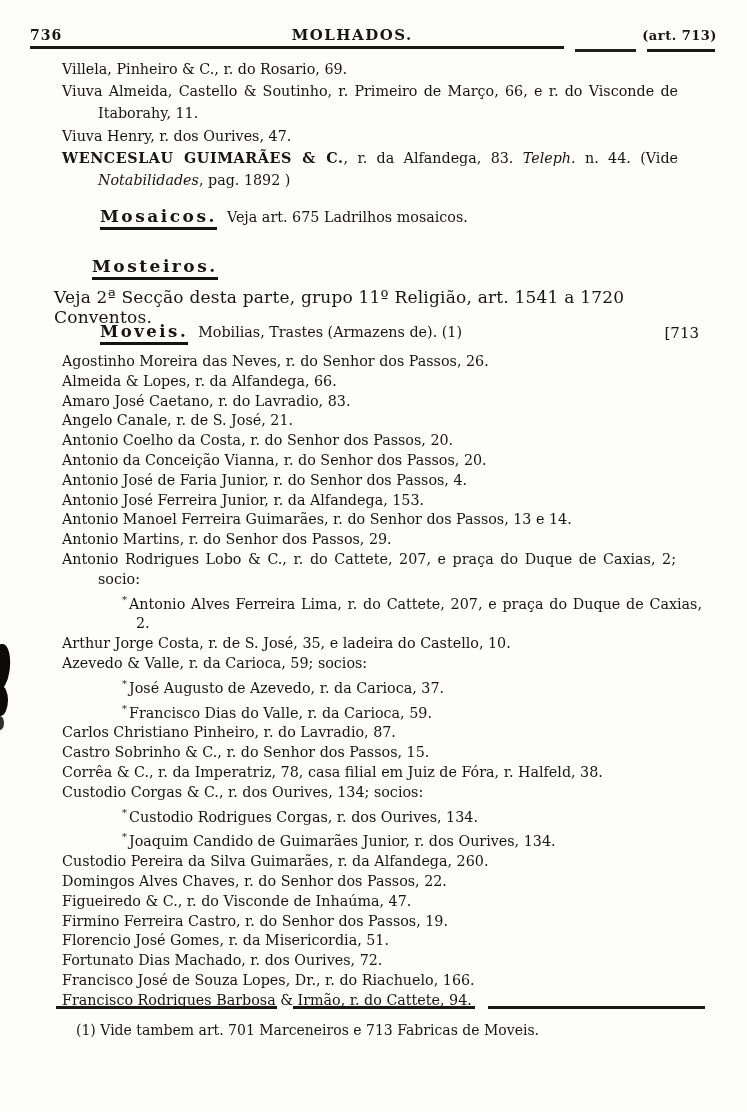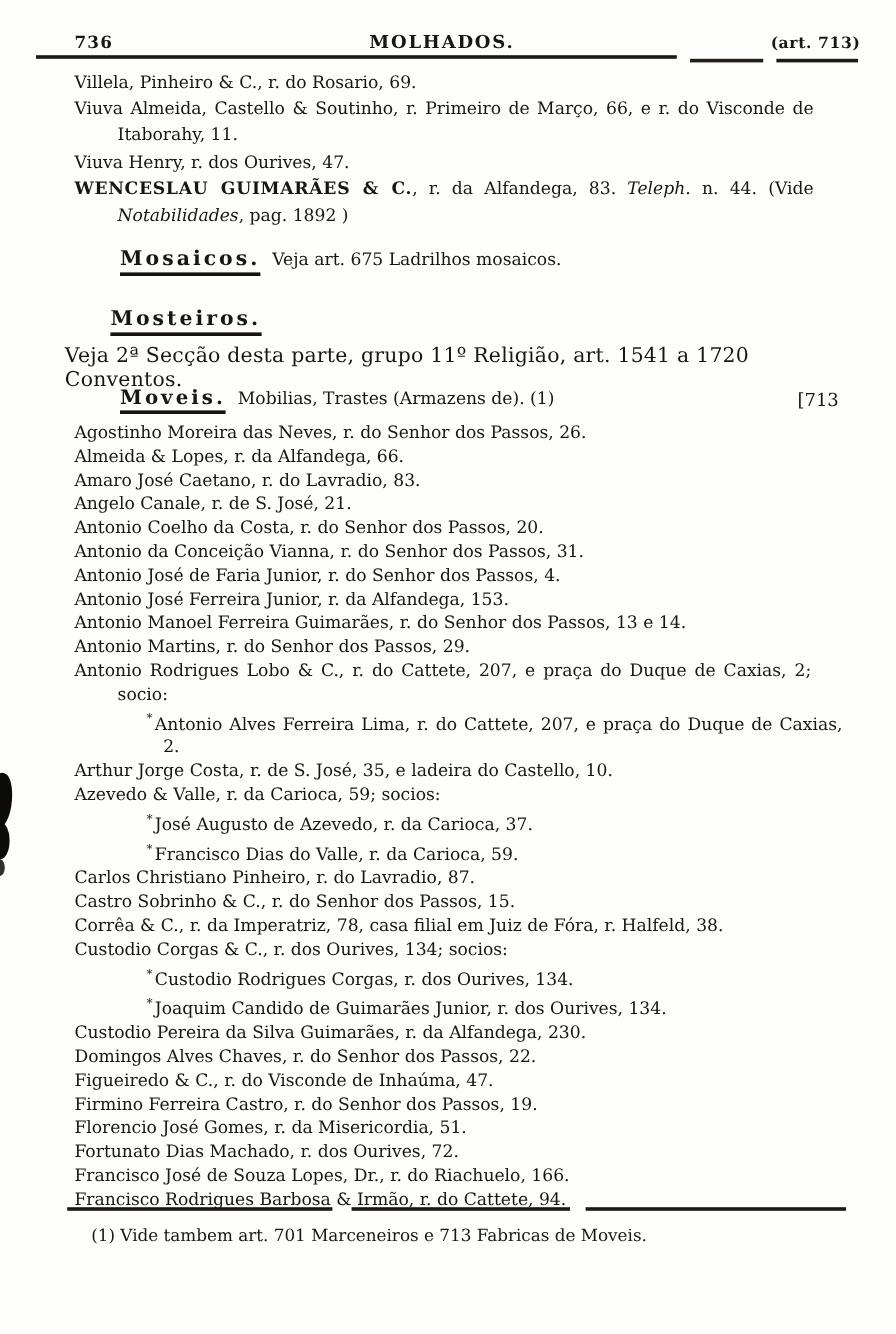--- a/index.html
+++ b/index.html
@@ -9,21 +9,21 @@
     font-family:"DejaVu Serif","Liberation Serif",serif;
     color:#181512;
     -webkit-font-smoothing:antialiased;
   }
   .page{position:absolute;inset:0;}
 
   
   .runhead{
     position:absolute;top:26px;left:30px;right:30px;height:20px;
     display:flex;align-items:baseline;justify-content:space-between;
-    font-size:14px;font-weight:bold;margin-left:32px;
+    font-size:14px;font-weight:bold;
   }
   .runhead .pageno{letter-spacing:1px;}
   .runhead .title{letter-spacing:1.5px;font-size:15px;}
   .runhead .artref{font-size:13px;letter-spacing:.5px;}
   .headrule{position:absolute;left:30px;right:32px;top:46px;height:8px;}
   .headrule .seg1{position:absolute;left:0;width:78%;top:0;height:3px;background:#1c1a17;}
   .headrule .seg2{position:absolute;left:79.5%;width:9%;top:3px;height:3px;background:#232019;}
   .headrule .seg3{position:absolute;left:90%;width:10%;top:3px;height:3px;background:#1c1a17;}
 
   
@@ -108,38 +108,38 @@
     <span class="sec-heading">Moveis.</span><span>Mobilias, Trastes (Armazens de). (1)</span>
     <span class="marker">[713</span>
   </div>
 
   <div class="listing">
       <div class="entry"><span>Agostinho Moreira das Neves, r. do Senhor dos Passos, 26.</span></div>
       <div class="entry"><span>Almeida &amp; Lopes, r. da Alfandega, 66.</span></div>
       <div class="entry"><span>Amaro José Caetano, r. do Lavradio, 83.</span></div>
       <div class="entry"><span>Angelo Canale, r. de S. José, 21.</span></div>
       <div class="entry"><span>Antonio Coelho da Costa, r. do Senhor dos Passos, 20.</span></div>
-      <div class="entry"><span>Antonio da Conceição Vianna, r. do Senhor dos Passos, 31.</span></div>
+      <div class="entry"><span>Antonio da Conceição Vianna, r. do Senhor dos Passos, 20.</span></div>
       <div class="entry"><span>Antonio José de Faria Junior, r. do Senhor dos Passos, 4.</span></div>
       <div class="entry"><span>Antonio José Ferreira Junior, r. da Alfandega, 153.</span></div>
       <div class="entry"><span>Antonio Manoel Ferreira Guimarães, r. do Senhor dos Passos, 13 e 14.</span></div>
       <div class="entry"><span>Antonio Martins, r. do Senhor dos Passos, 29.</span></div>
       <div class="entry"><span>Antonio Rodrigues Lobo &amp; C., r. do Cattete, 207, e praça do Duque de Caxias, 2; socio:</span></div>
       <div class="entry socio"><span class="socio-star">*</span><span>Antonio Alves Ferreira Lima, r. do Cattete, 207, e praça do Duque de Caxias, 2.</span></div>
       <div class="entry"><span>Arthur Jorge Costa, r. de S. José, 35, e ladeira do Castello, 10.</span></div>
       <div class="entry"><span>Azevedo &amp; Valle, r. da Carioca, 59; socios:</span></div>
       <div class="entry socio"><span class="socio-star">*</span><span>José Augusto de Azevedo, r. da Carioca, 37.</span></div>
       <div class="entry socio"><span class="socio-star">*</span><span>Francisco Dias do Valle, r. da Carioca, 59.</span></div>
       <div class="entry"><span>Carlos Christiano Pinheiro, r. do Lavradio, 87.</span></div>
       <div class="entry"><span>Castro Sobrinho &amp; C., r. do Senhor dos Passos, 15.</span></div>
       <div class="entry"><span>Corrêa &amp; C., r. da Imperatriz, 78, casa filial em Juiz de Fóra, r. Halfeld, 38.</span></div>
       <div class="entry"><span>Custodio Corgas &amp; C., r. dos Ourives, 134; socios:</span></div>
       <div class="entry socio"><span class="socio-star">*</span><span>Custodio Rodrigues Corgas, r. dos Ourives, 134.</span></div>
       <div class="entry socio"><span class="socio-star">*</span><span>Joaquim Candido de Guimarães Junior, r. dos Ourives, 134.</span></div>
-      <div class="entry"><span>Custodio Pereira da Silva Guimarães, r. da Alfandega, 230.</span></div>
+      <div class="entry"><span>Custodio Pereira da Silva Guimarães, r. da Alfandega, 260.</span></div>
       <div class="entry"><span>Domingos Alves Chaves, r. do Senhor dos Passos, 22.</span></div>
       <div class="entry"><span>Figueiredo &amp; C., r. do Visconde de Inhaúma, 47.</span></div>
       <div class="entry"><span>Firmino Ferreira Castro, r. do Senhor dos Passos, 19.</span></div>
       <div class="entry"><span>Florencio José Gomes, r. da Misericordia, 51.</span></div>
       <div class="entry"><span>Fortunato Dias Machado, r. dos Ourives, 72.</span></div>
       <div class="entry"><span>Francisco José de Souza Lopes, Dr., r. do Riachuelo, 166.</span></div>
       <div class="entry"><span>Francisco Rodrigues Barbosa &amp; Irmão, r. do Cattete, 94.</span></div>
     </div>
 
   <div class="footrule">

